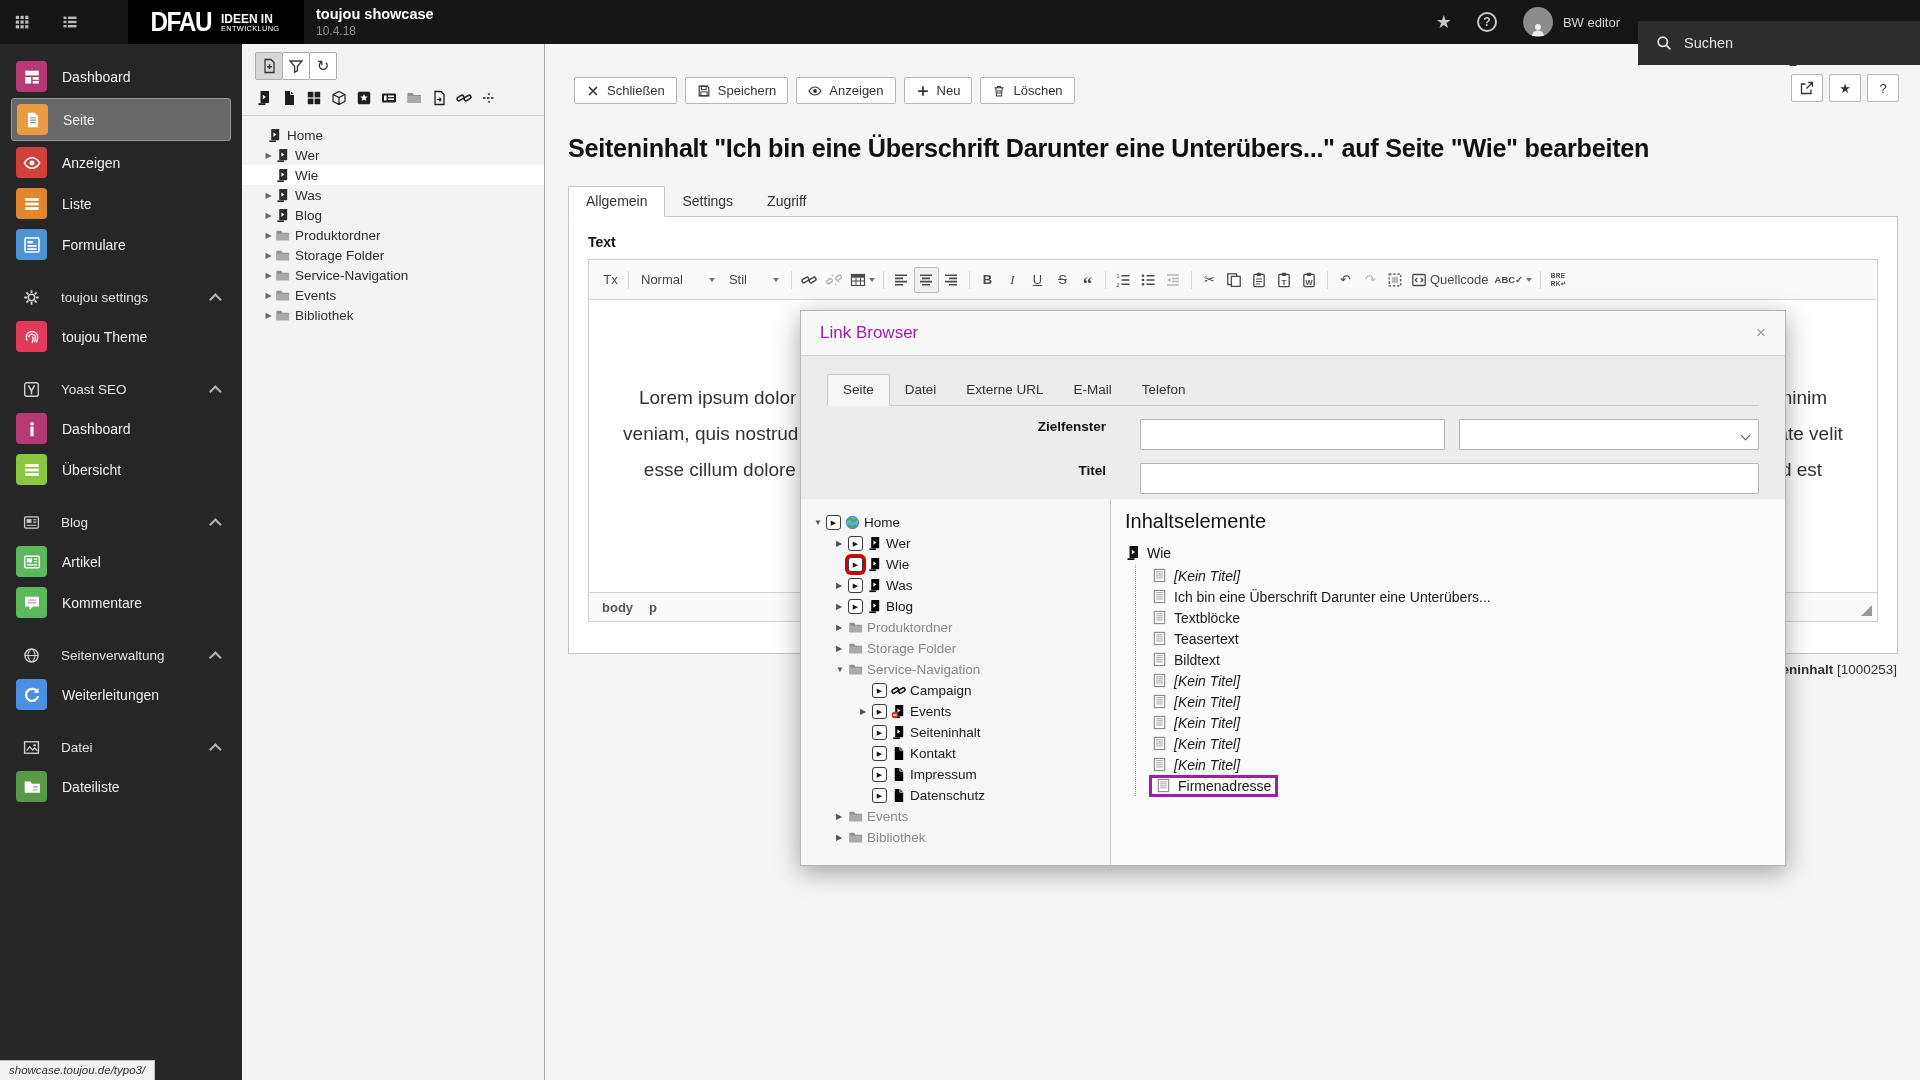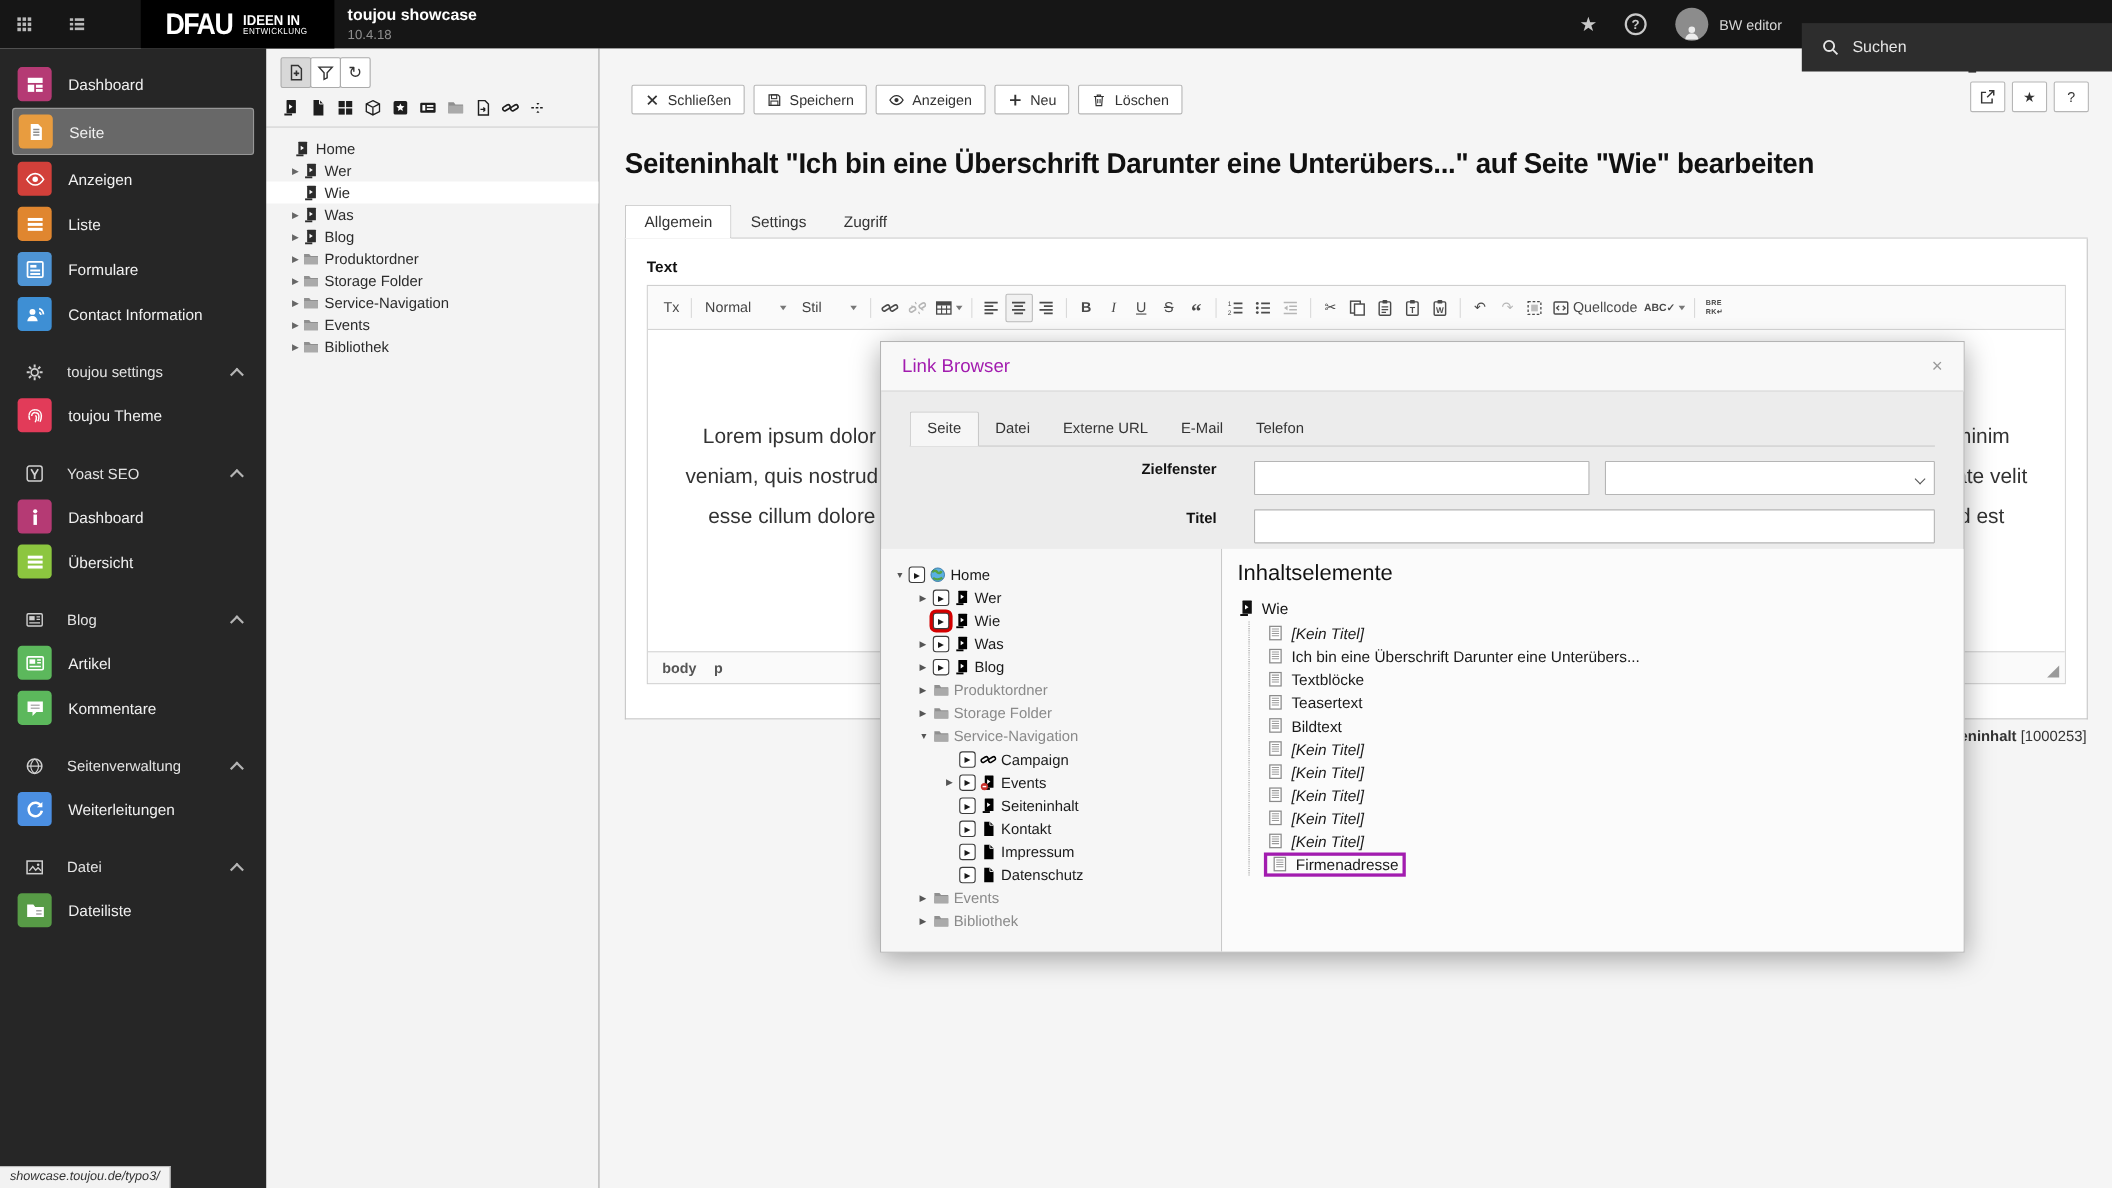--- a/index.html
+++ b/index.html
@@ -262,33 +262,20 @@
           <svg viewBox="0 0 16 16" width="18" height="18">
             <rect x="1.8" y="1.8" width="12.4" height="12.4" rx="1" fill="none" stroke="currentColor" stroke-width="1.4"></rect>
             <rect x="4" y="4.3" width="5" height="2.2" fill="currentColor"></rect>
             <rect x="4" y="8" width="8" height="1.6" fill="currentColor"></rect>
             <rect x="4" y="10.8" width="8" height="1.6" fill="currentColor"></rect>
           </svg>
         </span>
       </span>
       <span class="lbl">Formulare</span>
     </div>
-    <div class="mm-item">
-      <span class="mm-icon" style="background: rgb(62, 143, 212);">
-        <span class="icn" style="height: 18px; width: 18px;">
-          <svg viewBox="0 0 16 16" width="18" height="18">
-            <circle cx="5.8" cy="5.8" r="2.4" fill="currentColor"></circle>
-            <path d="M1.6 13.4c.4-3 2.2-4.3 4.2-4.3s3.8 1.3 4.2 4.3z" fill="currentColor"></path>
-            <path d="M11.2 3.2c2.2.7 3.3 2.2 3.5 4.6" stroke="currentColor" stroke-width="1.4" fill="none"></path>
-            <path d="M11.2 6.2c.9.3 1.4 1 1.5 2" stroke="currentColor" stroke-width="1.4" fill="none"></path>
-          </svg>
-        </span>
-      </span>
-      <span class="lbl">Contact Information</span>
-    </div>
     <div class="mm-header">
       <span class="icn" style="height: 17px; width: 17px;">
         <svg viewBox="0 0 16 16" width="17" height="17">
           <circle cx="8" cy="8" r="3" fill="none" stroke="currentColor" stroke-width="1.4"></circle>
           <g stroke="currentColor" stroke-width="1.7">
             <path d="M8 1.2v2.6M8 12.2v2.6M1.2 8h2.6M12.2 8h2.6M3.2 3.2l1.8 1.8M11 11l1.8 1.8M12.8 3.2L11 5M5 11l-1.8 1.8"></path>
           </g>
         </svg>
       </span>
       <span class="lbl">toujou settings</span>

